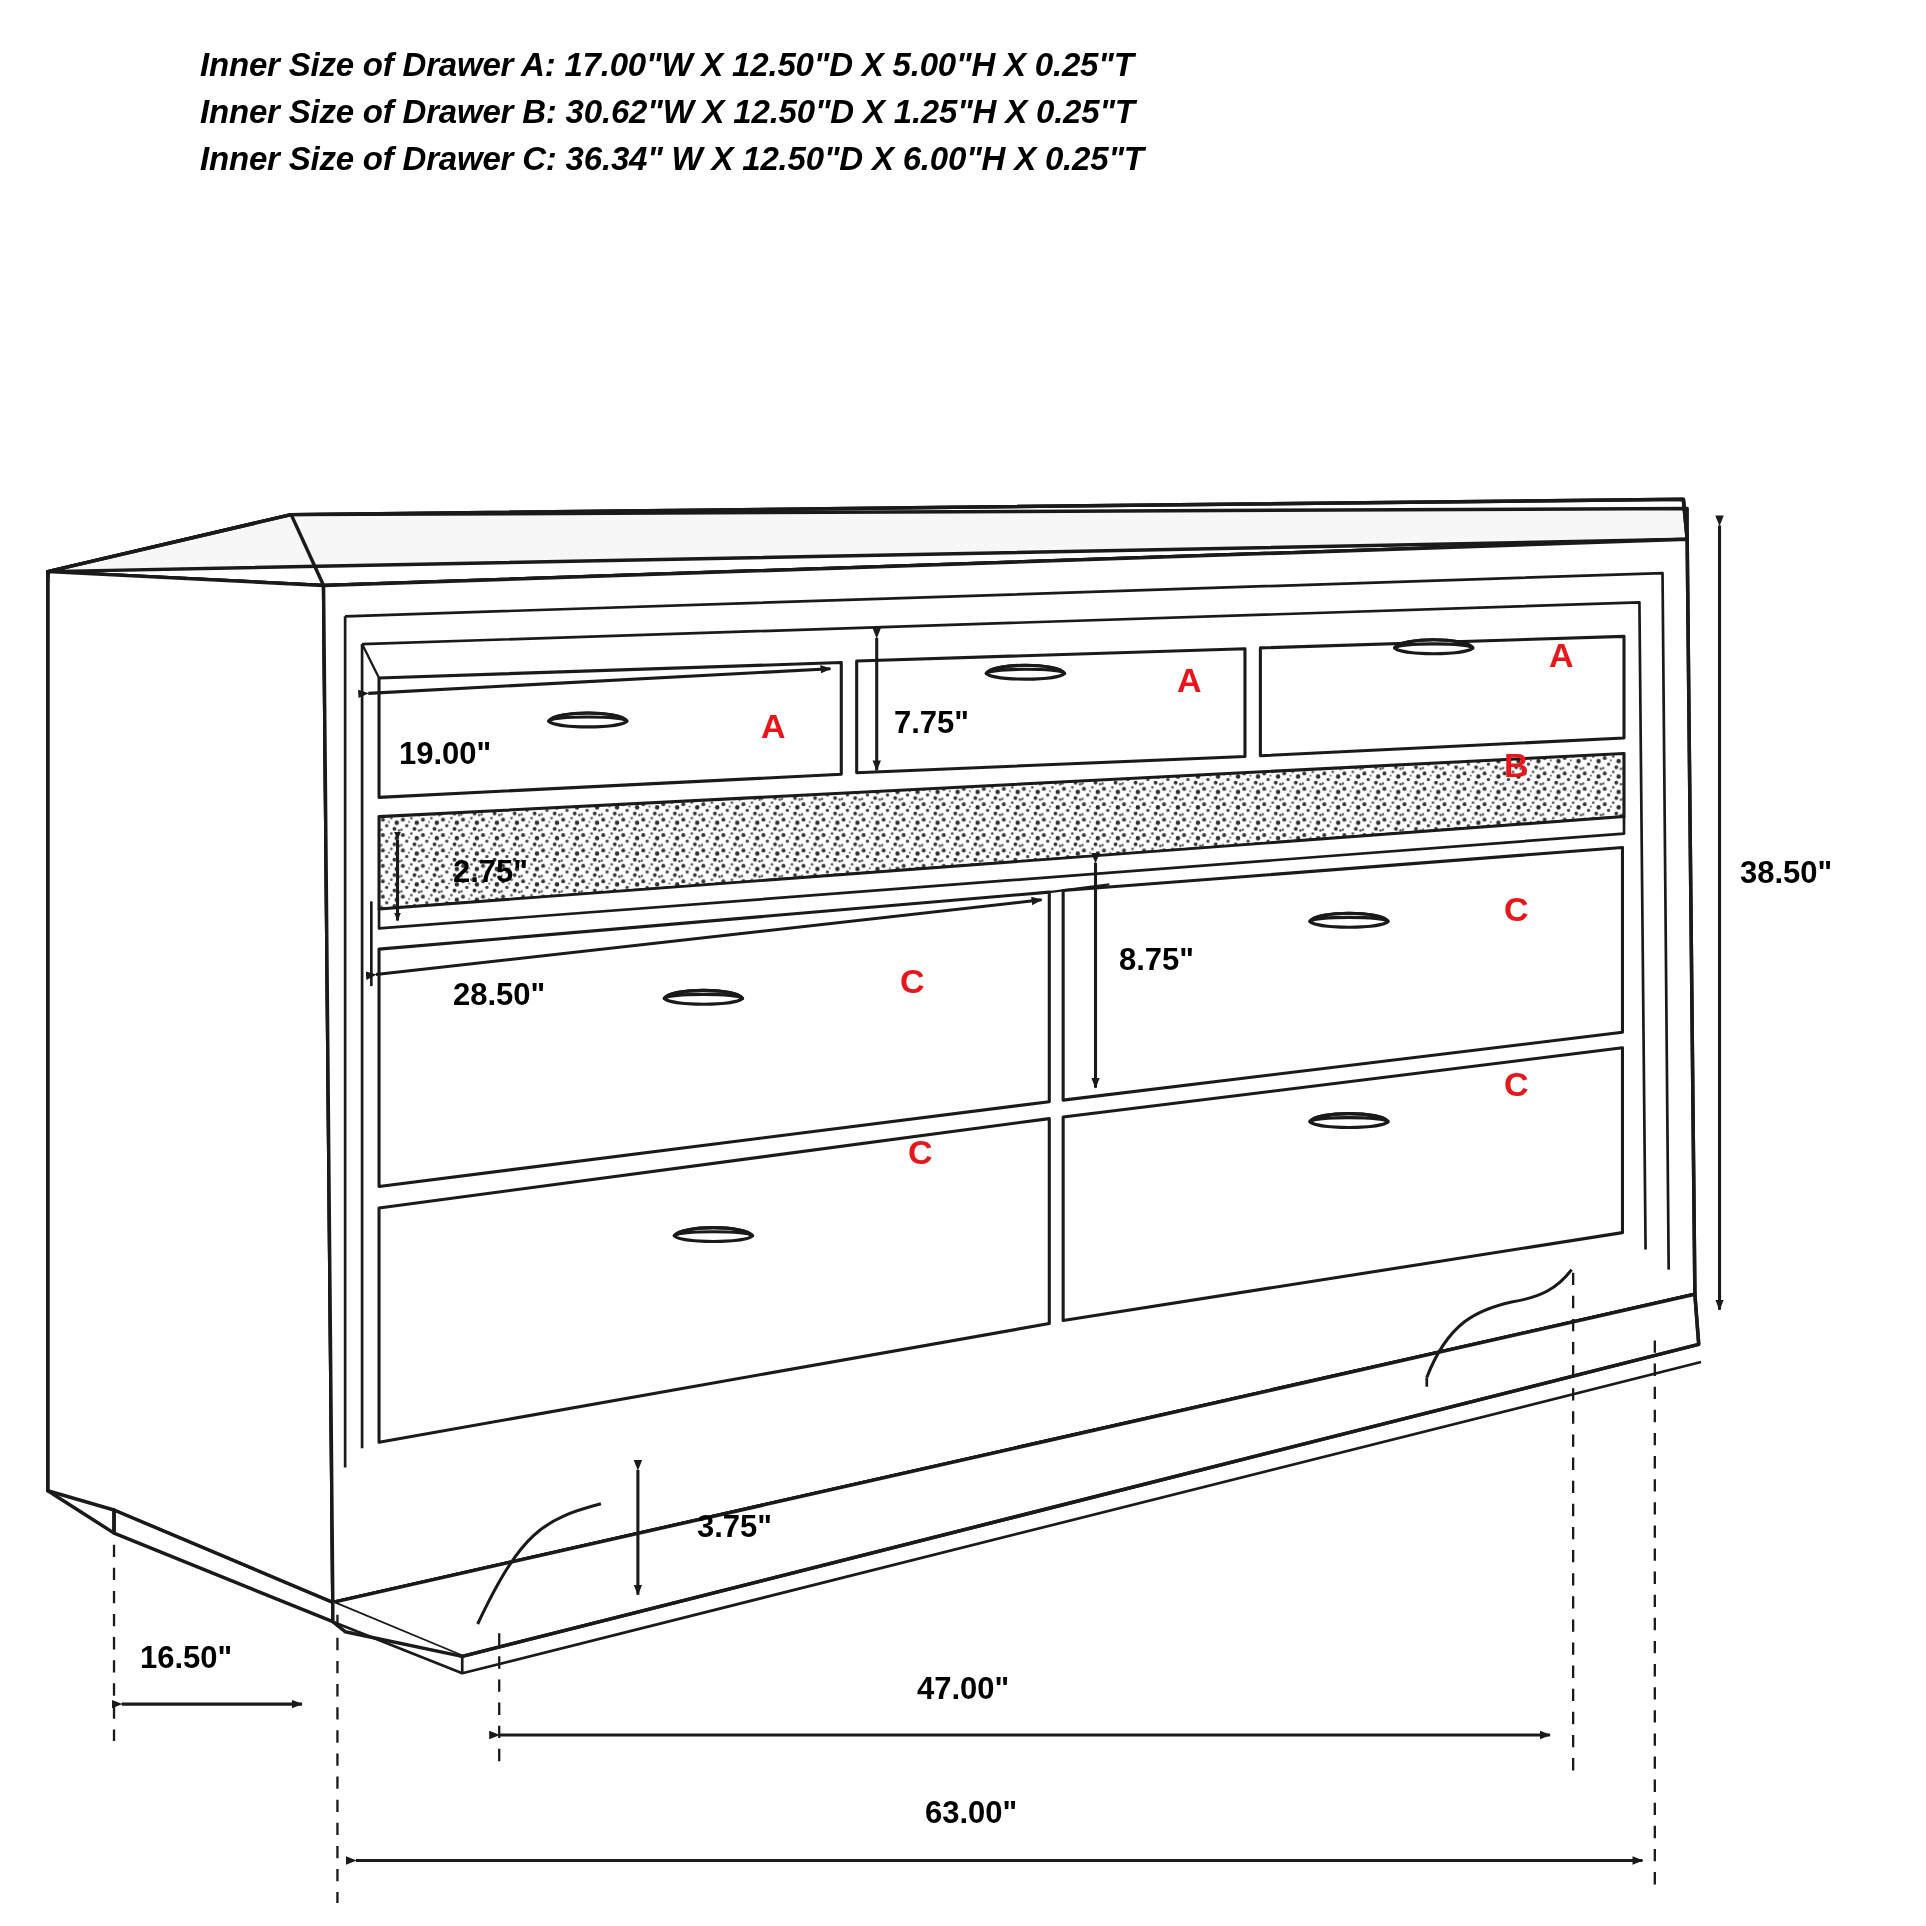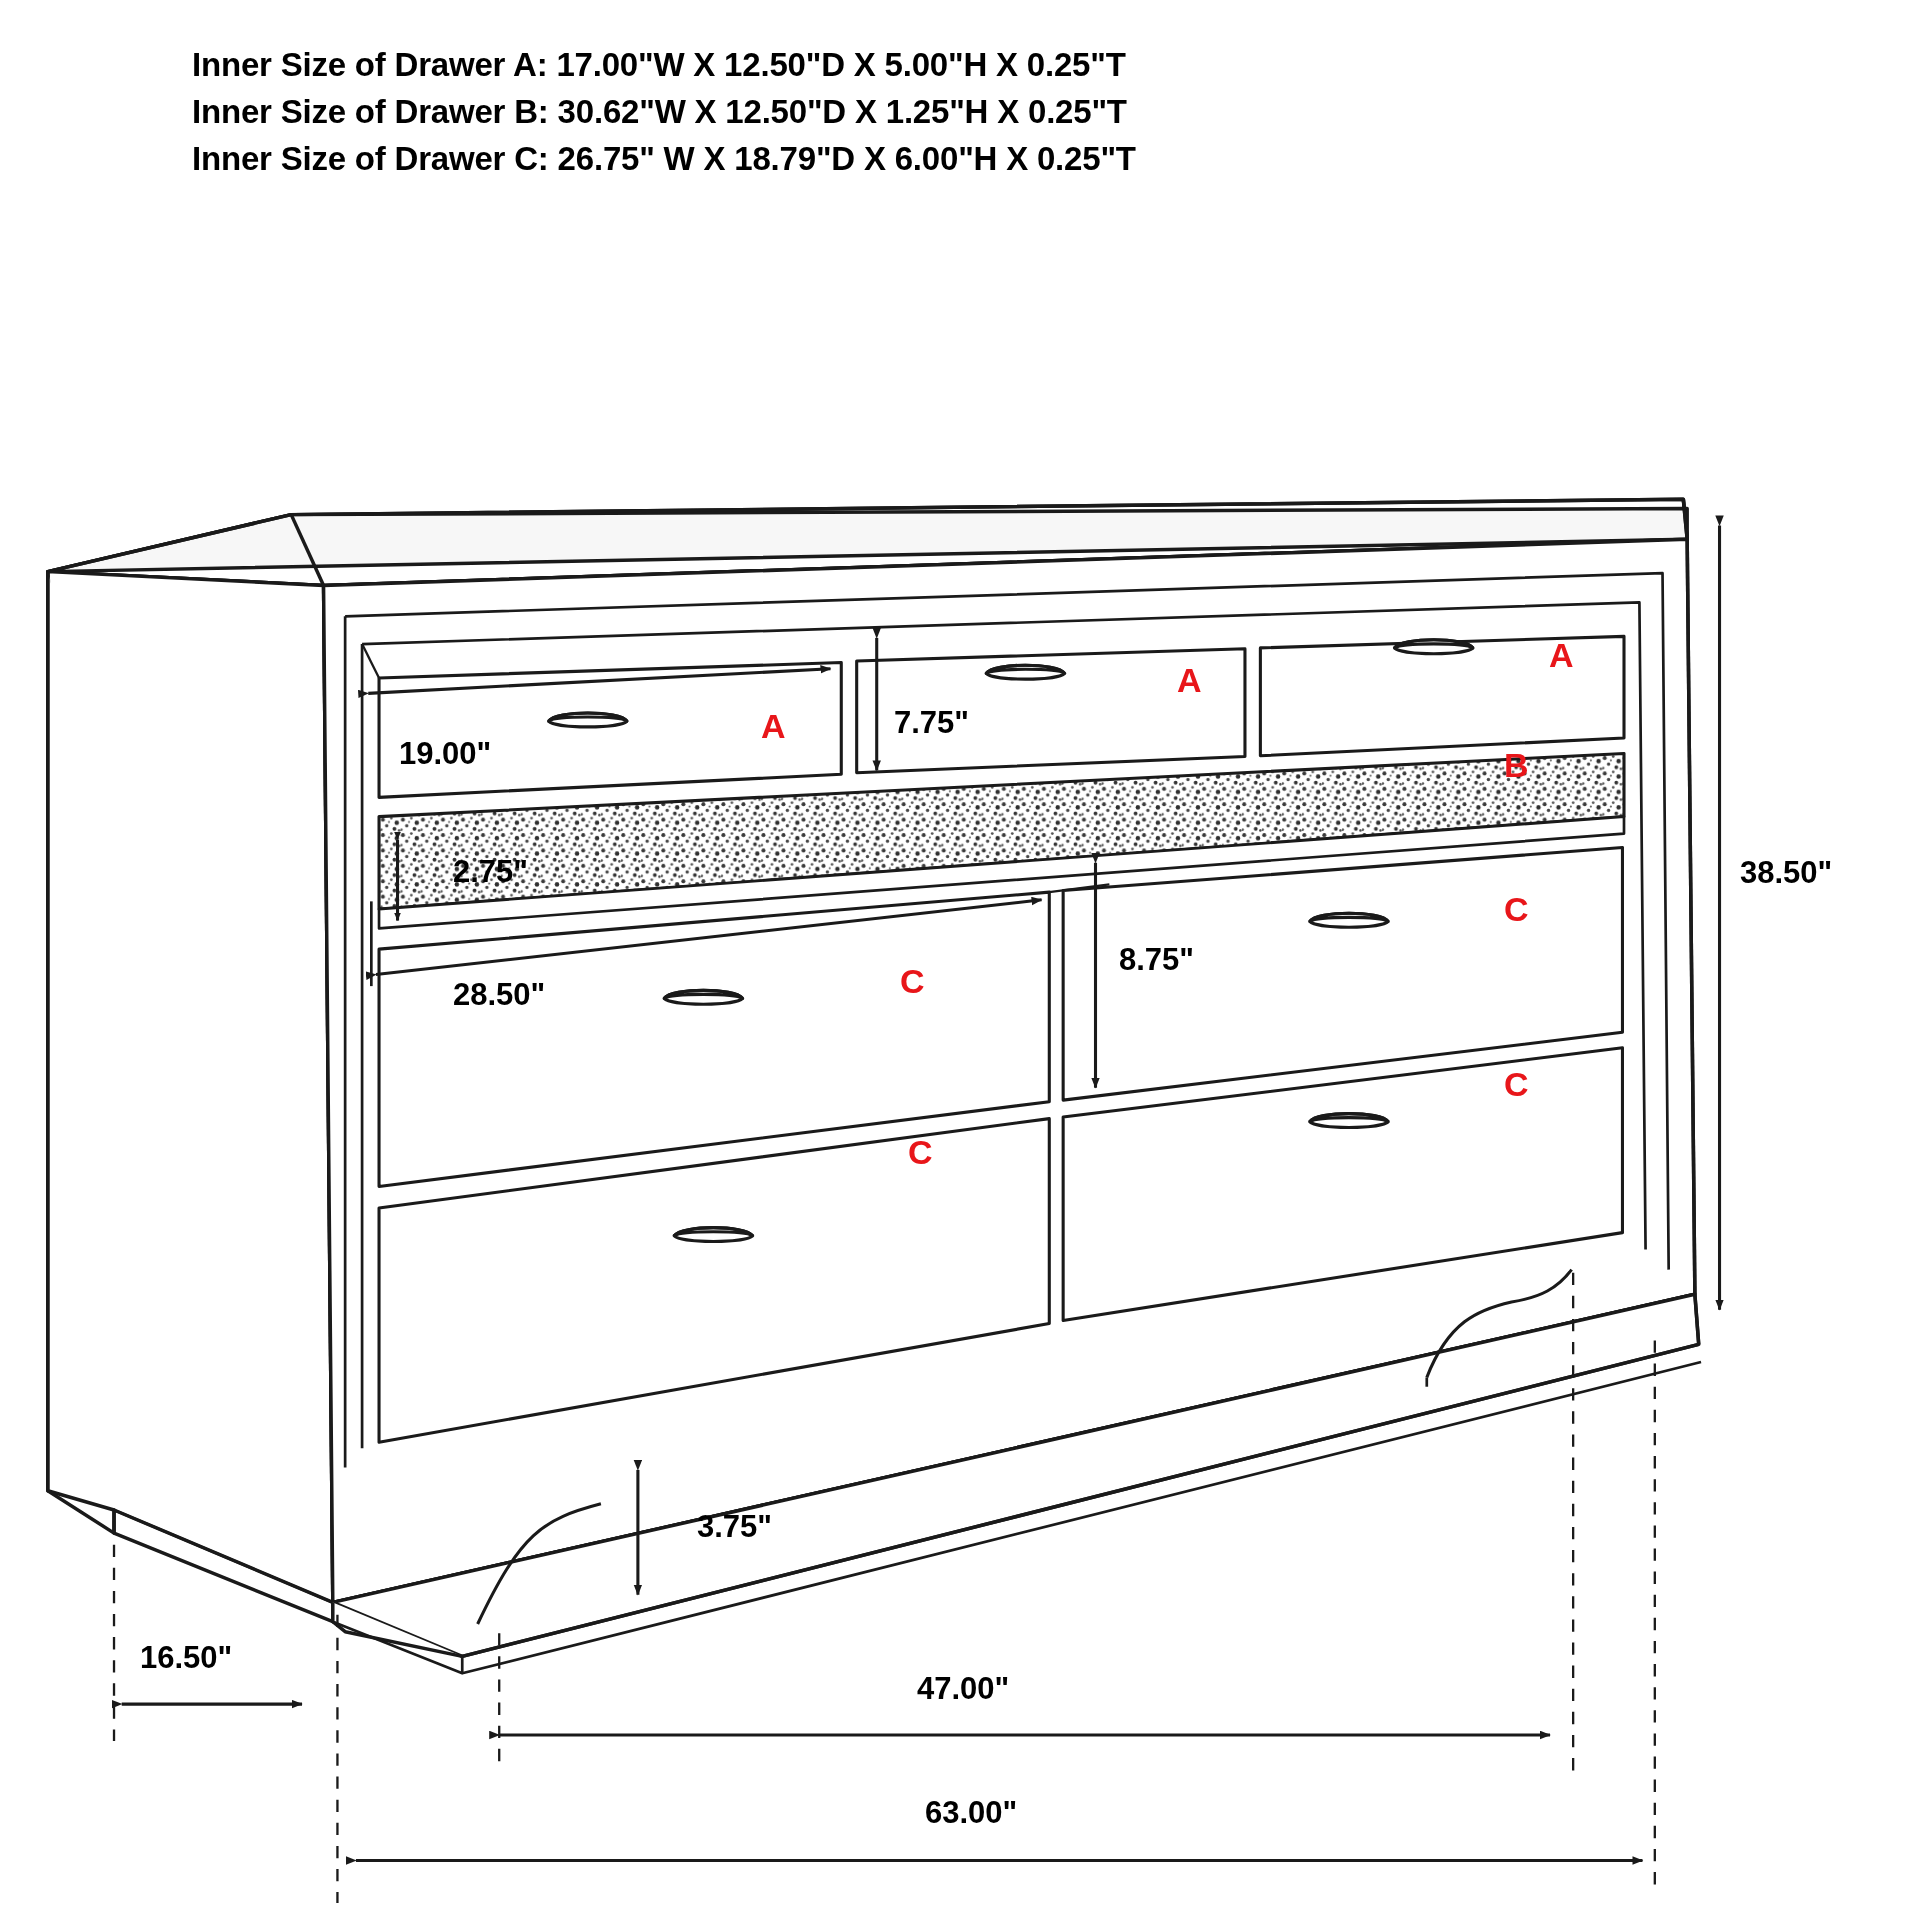--- a/index.html
+++ b/index.html
@@ -1,32 +1,32 @@
 <!DOCTYPE html>
 <html style="font-size:12.3px"><head>
 <meta charset="utf-8">
 <style>
   html,body{margin:0;padding:0;background:#ffffff;}
   body{width:1926px;height:1926px;position:relative;font-family:"Liberation Sans",sans-serif;color:#000;}
   #stage{position:absolute;inset:0;width:1926px;height:1926px;overflow:hidden;}
-  .spec-block{position:absolute;left:192px;top:42px;}
+  .spec-block{position:absolute;left:200px;top:42px;font-style:italic;}
   .spec-line{font-size:33px;font-weight:bold;line-height:1.42;white-space:nowrap;letter-spacing:-0.2px;}
   svg#art{position:absolute;left:0;top:0;width:1926px;height:1926px;}
   .dimlabel{position:absolute;font-size:31px;font-weight:bold;white-space:nowrap;}
   .drawerlabel{position:absolute;font-size:34px;font-weight:bold;color:#e8161a;}
 </style>
 </head>
 <body>
 
 <div id="stage">
 
   <div class="spec-block">
     <div class="spec-line">Inner Size of Drawer A: 17.00"W X 12.50"D X 5.00"H X 0.25"T</div>
     <div class="spec-line">Inner Size of Drawer B: 30.62"W X 12.50"D X 1.25"H X 0.25"T</div>
-    <div class="spec-line">Inner Size of Drawer C: 26.75" W X 18.79"D X 6.00"H X 0.25"T</div>
+    <div class="spec-line">Inner Size of Drawer C: 36.34" W X 12.50"D X 6.00"H X 0.25"T</div>
   </div>
 
   <svg id="art" viewBox="0 0 2500 2500">
     <defs>
       <marker id="ah" markerWidth="16" markerHeight="16" refX="13" refY="5.5" orient="auto" markerUnits="userSpaceOnUse">
         <path d="M0,0 L14,5.5 L0,11 z" fill="#1a1a1a"></path>
       </marker>
       <marker id="ahs" markerWidth="13" markerHeight="13" refX="10.5" refY="4.5" orient="auto" markerUnits="userSpaceOnUse">
         <path d="M0,0 L11,4.5 L0,9 z" fill="#1a1a1a"></path>
       </marker>

